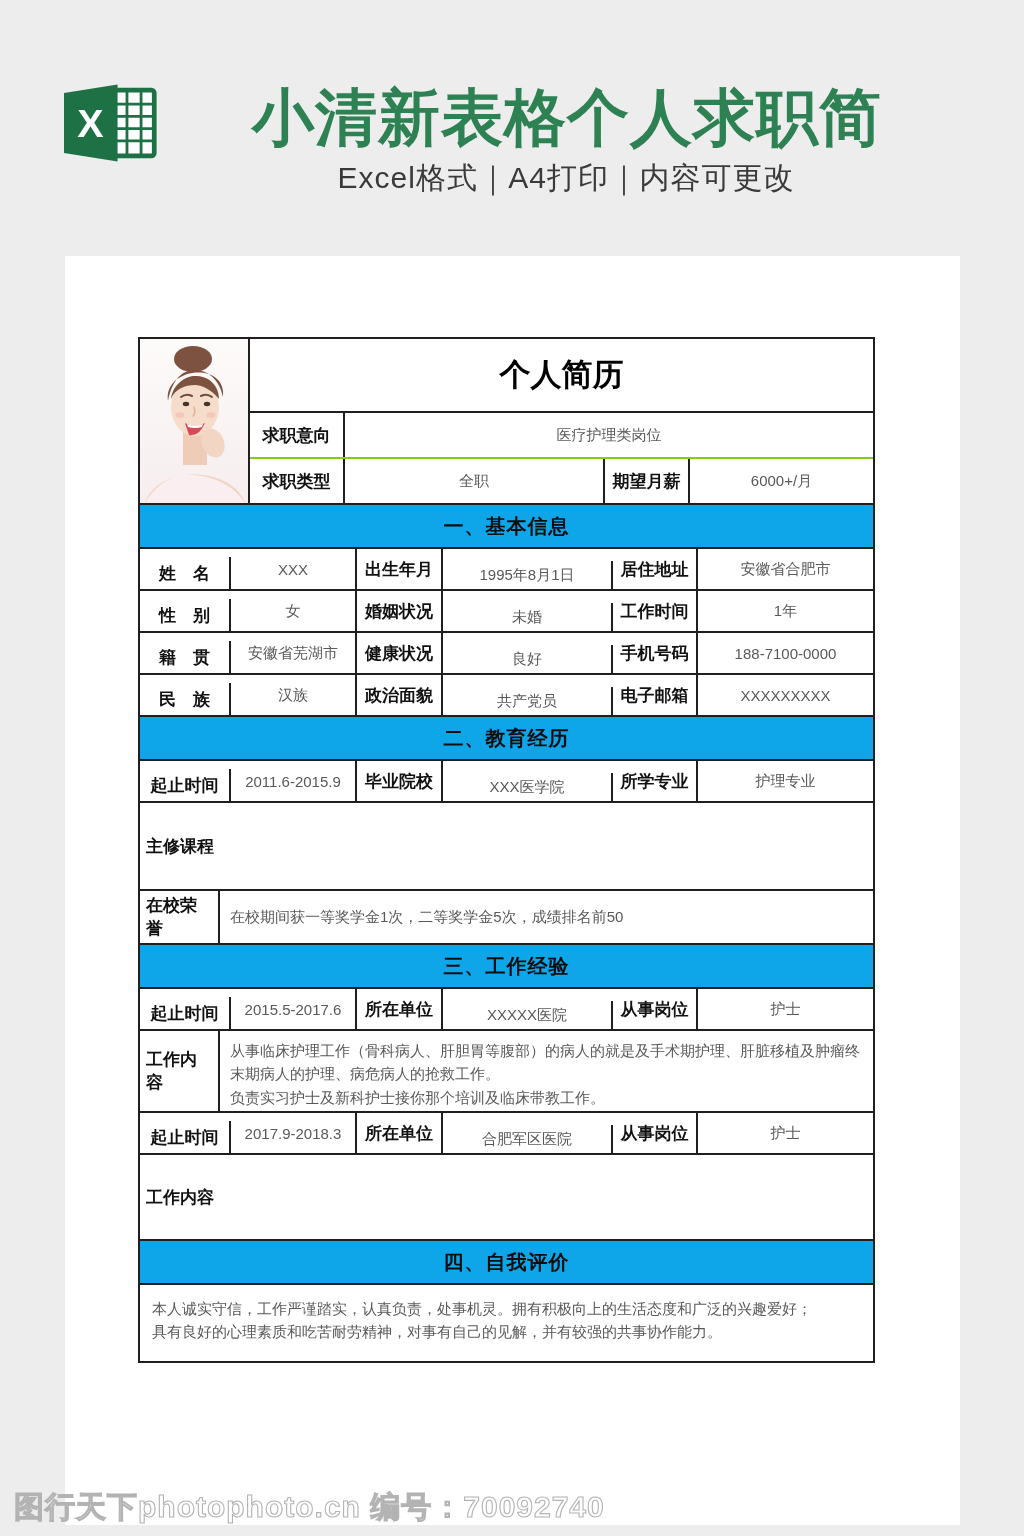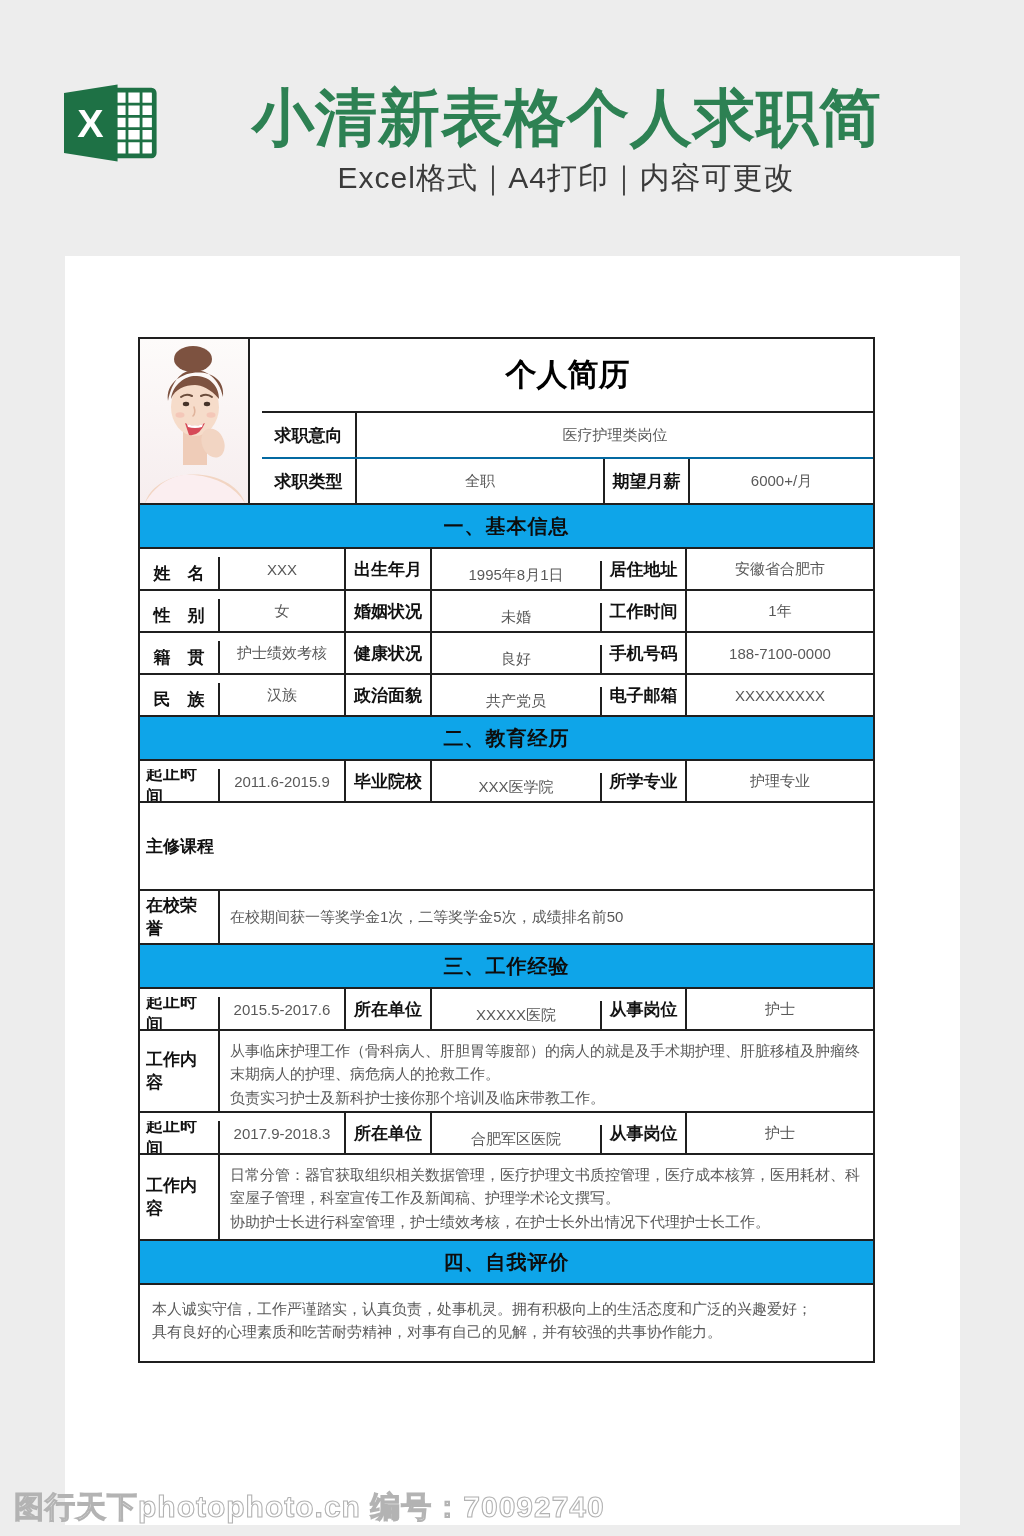--- a/index.html
+++ b/index.html
@@ -33,34 +33,34 @@
     border-right:2px solid #1f1f1f;box-sizing:border-box;
     display:flex;align-items:center;justify-content:center;
     padding:2px 6px;overflow:hidden;
   }
   .td:last-child{border-right:none;}
   .lab{font-weight:700;font-size:17px;color:#111;}
   .val{font-size:15px;color:#595959;}
   .ml{justify-content:flex-start;align-items:flex-start;text-align:left;
       white-space:pre-line;line-height:1.55;padding:8px 10px;}
   
-  .c1{width:80px;flex:none;margin-top:8px;} .c2{width:126px;flex:none;} .c3{width:86px;flex:none;}
+  .c1{width:91px;flex:none;margin-top:8px;} .c2{width:126px;flex:none;} .c3{width:86px;flex:none;}
   .c4{width:170px;flex:none;margin-top:12px;} .c5{width:85px;flex:none;} .c6{flex:1;}
   .cl{width:80px;flex:none;} .cv{flex:1;}
   
   .h40{height:40px;} .h52{height:52px;} .h76{height:76px;border-radius:26px;}
   .h80{height:80px;} .h84{height:84px;} .h86{height:86px;}
   
   .top{height:164px;}
   .photo{width:110px;flex:none;padding:0;align-items:stretch;}
   .photo svg{width:100%;height:100%;display:block;}
-  .topright{flex:1;display:flex;flex-direction:column;min-width:0;margin-left:12px;}
+  .topright{flex:1;display:flex;flex-direction:column;min-width:0;}
   .titlerow{height:72px;border-bottom:2px solid #1f1f1f;display:flex;
             align-items:center;justify-content:center;font-size:31px;font-weight:700;color:#000;}
-  .introw{height:44px;border-bottom:2px solid #0369a1;display:flex;}
+  .introw{height:44px;border-bottom:2px solid #84cc16;display:flex;}
   .typerow{height:44px;display:flex;}
   .w95{width:95px;flex:none;} .w85{width:85px;flex:none;} .w183{width:183px;flex:none;text-align:center;}
   
   .secbar{
     height:42px;background:#0ea5e9;display:flex;align-items:center;justify-content:center;
     font-size:20px;font-weight:700;color:#0d0d0d;letter-spacing:1px;
   }
   
   .watermark{
     position:absolute;left:14px;top:1487px;font-size:30px;font-weight:700;letter-spacing:1px;
@@ -150,21 +150,21 @@
     <div class="tr h40">
       <div class="td lab c1">性　别</div>
       <div class="td val c2">女</div>
       <div class="td lab c3">婚姻状况</div>
       <div class="td val c4">未婚</div>
       <div class="td lab c5">工作时间</div>
       <div class="td val c6">1年</div>
     </div>
     <div class="tr h40">
       <div class="td lab c1">籍　贯</div>
-      <div class="td val c2">护士绩效考核</div>
+      <div class="td val c2">安徽省芜湖市</div>
       <div class="td lab c3">健康状况</div>
       <div class="td val c4">良好</div>
       <div class="td lab c5">手机号码</div>
       <div class="td val c6">188-7100-0000</div>
     </div>
     <div class="tr h40">
       <div class="td lab c1">民　族</div>
       <div class="td val c2">汉族</div>
       <div class="td lab c3">政治面貌</div>
       <div class="td val c4">共产党员</div>
@@ -210,22 +210,20 @@
     <div class="tr h40">
       <div class="td lab c1">起止时间</div>
       <div class="td val c2">2017.9-2018.3</div>
       <div class="td lab c3">所在单位</div>
       <div class="td val c4">合肥军区医院</div>
       <div class="td lab c5">从事岗位</div>
       <div class="td val c6">护士</div>
     </div>
     <div class="tr h84">
       <div class="td lab cl">工作内容</div>
-      <div class="td val cv ml">日常分管：器官获取组织相关数据管理，医疗护理文书质控管理，医疗成本核算，医用耗材、科室屋子管理，科室宣传工作及新闻稿、护理学术论文撰写。
-协助护士长进行科室管理，护士绩效考核，在护士长外出情况下代理护士长工作。</div>
     </div>
 
     <div class="tr secbar">
       <span>四、自我评价</span>
     </div>
     <div class="tr h76">
       <div class="td val ml" style="flex:1;border-right:none;padding:12px 12px;">本人诚实守信，工作严谨踏实，认真负责，处事机灵。拥有积极向上的生活态度和广泛的兴趣爱好；
 具有良好的心理素质和吃苦耐劳精神，对事有自己的见解，并有较强的共事协作能力。</div>
     </div>
 

